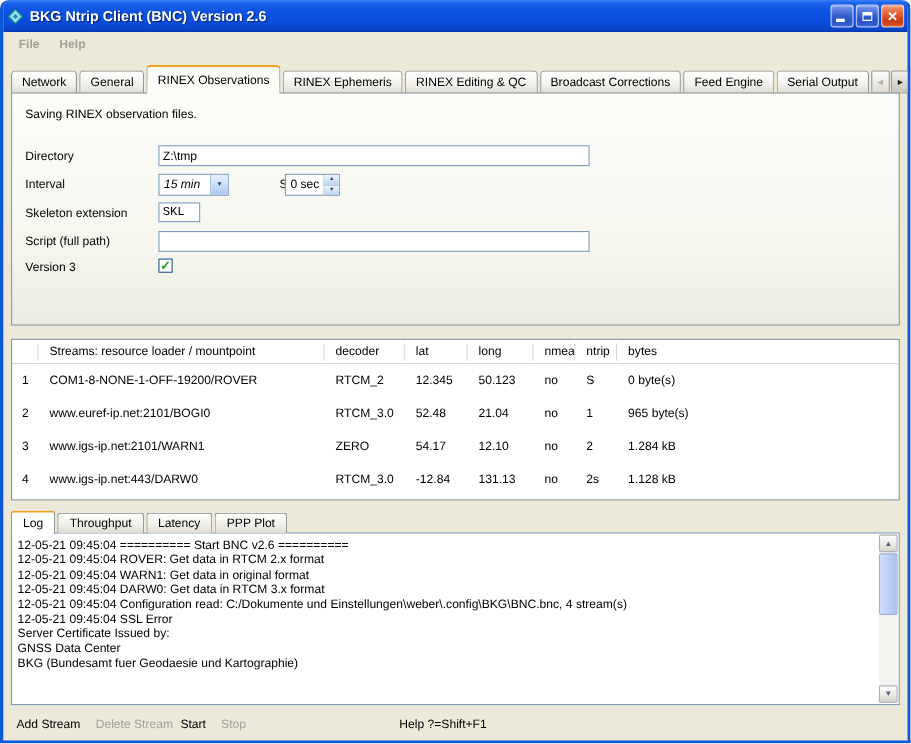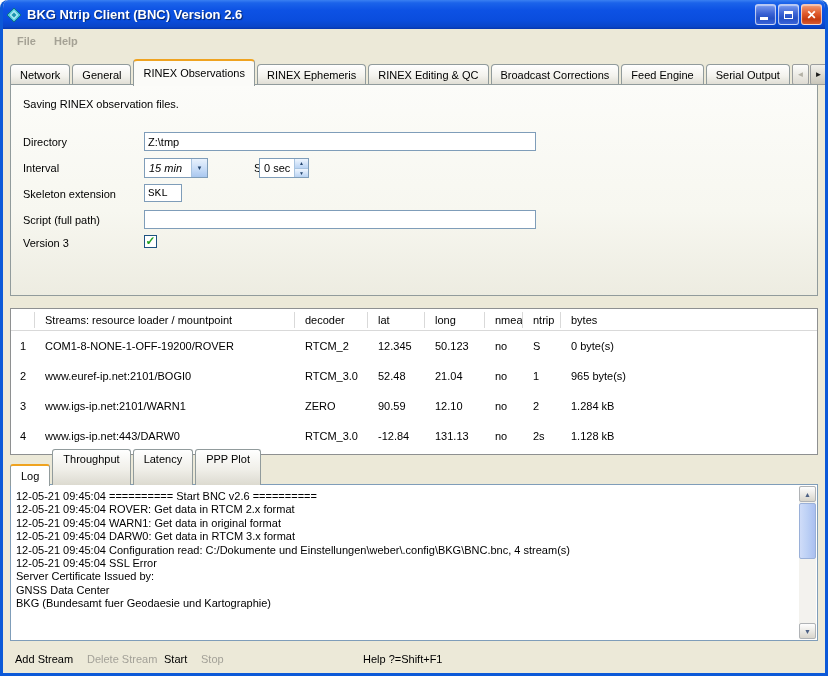--- a/index.html
+++ b/index.html
@@ -99,21 +99,21 @@
   .trow.head { height:22px; border-bottom:1px solid #d9d9d9; }
   .trow.head .cell { border-right:1px solid #d9d9d9; height:16px; line-height:16px; }
   .trow.head .cell:last-child { border-right:none; }
   .trow.body { height:30px; }
   .cell { padding-left:10px; white-space:nowrap; overflow:hidden; }
   .cell.num { padding-left:0; text-align:center; }
 
   
   .btabbar { position:absolute; left:7px; top:463px; height:22px; display:flex; align-items:flex-end; z-index:2; }
   .btab {
-    height:36px; line-height:18px; padding:0 10px;
+    height:19px; line-height:18px; padding:0 10px;
     background:linear-gradient(180deg,#ffffff,#f0efe9 55%,#dcdad0 100%);
     border:1px solid #919b9c; border-bottom:none; border-radius:3px 3px 0 0; margin-right:2px;
   }
   .btab.active { height:22px; line-height:21px; background:#fff; border-top:2px solid #efa320; margin-bottom:-1px; }
   .logbox {
     position:absolute; left:7px; top:484px; width:808px; height:157px;
     background:#fff; border:1px solid #7f9db9;
   }
   .loglines { position:absolute; left:5px; top:5px; right:22px; line-height:13.4px; white-space:nowrap; overflow:hidden; }
 
@@ -250,21 +250,21 @@
       <div class="cell">21.04</div>
       <div class="cell">no</div>
       <div class="cell">1</div>
       <div class="cell">965 byte(s)</div>
     </div>
 
     <div class="trow body">
       <div class="cell num">3</div>
       <div class="cell">www.igs-ip.net:2101/WARN1</div>
       <div class="cell">ZERO</div>
-      <div class="cell">90.59</div>
+      <div class="cell">54.17</div>
       <div class="cell">12.10</div>
       <div class="cell">no</div>
       <div class="cell">2</div>
       <div class="cell">1.284 kB</div>
     </div>
 
     <div class="trow body">
       <div class="cell num">4</div>
       <div class="cell">www.igs-ip.net:443/DARW0</div>
       <div class="cell">RTCM_3.0</div>

